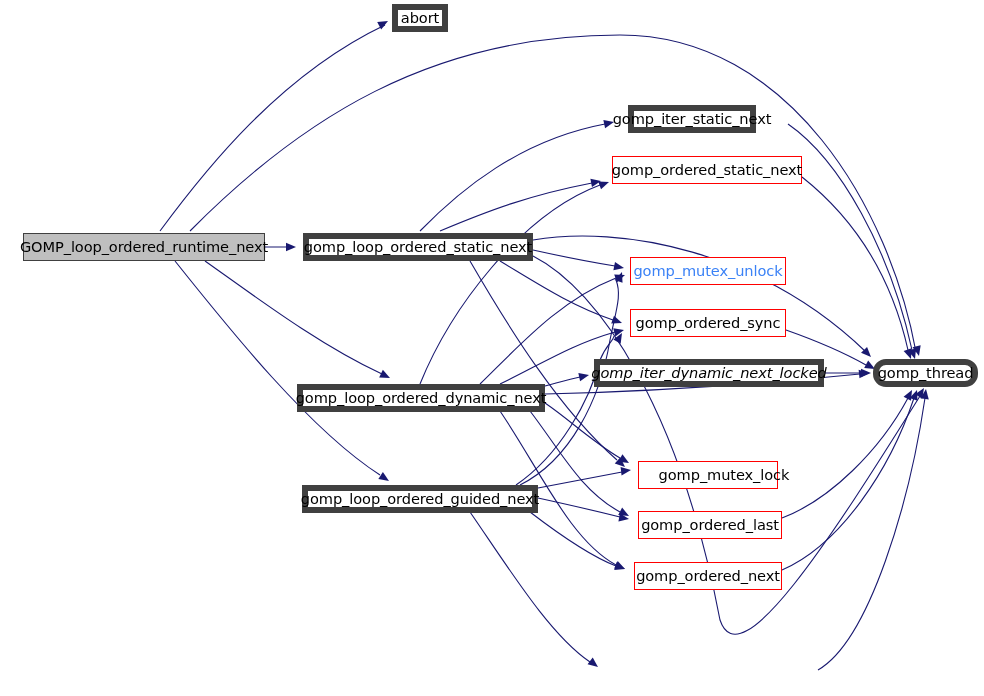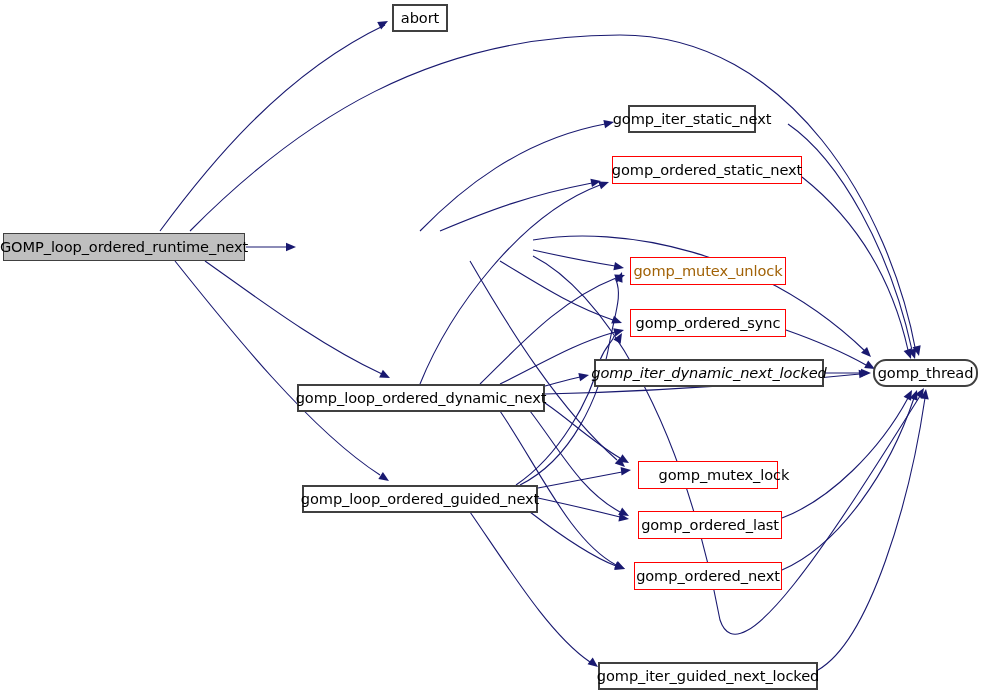--- a/index.html
+++ b/index.html
@@ -27,29 +27,30 @@
     position: absolute;
     box-sizing: border-box;
     display: flex;
     align-items: center;
     justify-content: center;
     white-space: nowrap;
     font-size: 14.6px;
     line-height: 1;
     color: #000000;
     background: #ffffff;
-    border: 2px solid #c2410c;
+    border: 6px solid #c2410c;
     height: 28px;
     z-index: 5;
     letter-spacing: -0.1px;
   }
   .node.root {
     background: #bfbfbf;
     border: 1px solid #404040;
     box-shadow: inset 0 0 0 1px #bfbfbf;
+    margin-left: 20px;
   }
   .node.red {
     border: 1px solid #ff0000;
   }
   .node .lbl {
     display: block;
     transform: translateY(-0.5px);
   }
 </style>
 </head>
@@ -123,49 +124,49 @@
       <polygon points="0,0 -10,-4.2 -10,4.2" fill="#191970" transform="translate(926,389) rotate(-82)"></polygon>
       <path d="M 533 256 C 600 290 680 410 720 620 C 740 680 830 540 920 396" fill="none" stroke="#191970" stroke-width="1.1"></path>
       <polygon points="0,0 -10,-4.2 -10,4.2" fill="#191970" transform="translate(924,388) rotate(-58)"></polygon>
     </svg>
 <div class="node root" title="GOMP_loop_ordered_runtime_next" style="left: 3px; top: 233px; width: 242px; background: rgb(191, 191, 191); border-color: rgb(64, 64, 64); color: rgb(0, 0, 0);">
       <span class="lbl">GOMP_loop_ordered_runtime_next</span>
     </div>
     <div class="node" title="abort" style="left: 392px; top: 4px; width: 56px; background: rgb(255, 255, 255); border-color: rgb(64, 64, 64); color: rgb(0, 0, 0);">
       <span class="lbl">abort</span>
     </div>
+    <div class="node" title="gomp_loop_ordered_static_next" style="left: 303px; top: 233px; width: 230px; background: rgb(255, 255, 255); border-color: rgb(64, 64, 64); color: rgb(0, 0, 0);">
+      <span class="lbl">gomp_loop_ordered_static_next</span>
+    </div>
     <div class="node" title="gomp_loop_ordered_dynamic_next" style="left: 297px; top: 384px; width: 248px; background: rgb(255, 255, 255); border-color: rgb(64, 64, 64); color: rgb(0, 0, 0);">
       <span class="lbl">gomp_loop_ordered_dynamic_next</span>
     </div>
     <div class="node" title="gomp_loop_ordered_guided_next" style="left: 302px; top: 485px; width: 236px; background: rgb(255, 255, 255); border-color: rgb(64, 64, 64); color: rgb(0, 0, 0);">
       <span class="lbl">gomp_loop_ordered_guided_next</span>
     </div>
     <div class="node" title="gomp_iter_static_next" style="left: 628px; top: 105px; width: 128px; background: rgb(255, 255, 255); border-color: rgb(64, 64, 64); color: rgb(0, 0, 0);">
       <span class="lbl">gomp_iter_static_next</span>
     </div>
     <div class="node red" title="gomp_ordered_static_next" style="left: 612px; top: 156px; width: 190px; background: rgb(255, 255, 255); border-color: rgb(255, 0, 0); color: rgb(0, 0, 0);">
       <span class="lbl">gomp_ordered_static_next</span>
     </div>
-    <div class="node red" title="gomp_mutex_unlock" style="left: 630px; top: 257px; width: 156px; background: rgb(255, 255, 255); border-color: rgb(255, 0, 0); color: #a16207;">
+    <div class="node red" title="gomp_mutex_unlock" style="left: 630px; top: 257px; width: 156px; background: rgb(255, 255, 255); border-color: rgb(255, 0, 0); color: #3b82f6;">
       <span class="lbl">gomp_mutex_unlock</span>
     </div>
     <div class="node red" title="gomp_ordered_sync" style="left: 630px; top: 309px; width: 156px; background: rgb(255, 255, 255); border-color: rgb(255, 0, 0); color: rgb(0, 0, 0);">
       <span class="lbl">gomp_ordered_sync</span>
     </div>
     <div class="node" title="gomp_iter_dynamic_next_locked" style="left: 594px; top: 359px; width: 230px; background: rgb(255, 255, 255); border-color: rgb(64, 64, 64); color: rgb(0, 0, 0); font-style: italic;">
       <span class="lbl">gomp_iter_dynamic_next_locked</span>
     </div>
     <div class="node" title="gomp_thread" style="left: 873px; top: 359px; width: 105px; background: rgb(255, 255, 255); border-color: rgb(64, 64, 64); color: rgb(0, 0, 0); border-radius: 13px;">
       <span class="lbl">gomp_thread</span>
     </div>
     <div class="node red" title="gomp_mutex_lock" style="left: 638px; top: 461px; width: 140px; background: rgb(255, 255, 255); border-color: rgb(255, 0, 0); color: rgb(0, 0, 0); padding-left: 32px;">
       <span class="lbl">gomp_mutex_lock</span>
     </div>
     <div class="node red" title="gomp_ordered_last" style="left: 638px; top: 511px; width: 144px; background: rgb(255, 255, 255); border-color: rgb(255, 0, 0); color: rgb(0, 0, 0);">
       <span class="lbl">gomp_ordered_last</span>
     </div>
     <div class="node red" title="gomp_ordered_next" style="left: 634px; top: 562px; width: 148px; background: rgb(255, 255, 255); border-color: rgb(255, 0, 0); color: rgb(0, 0, 0);">
       <span class="lbl">gomp_ordered_next</span>
     </div>
-    <div class="node" title="gomp_iter_guided_next_locked" style="left: 598px; top: 662px; width: 220px; background: rgb(255, 255, 255); border-color: rgb(64, 64, 64); color: rgb(0, 0, 0);">
-      <span class="lbl">gomp_iter_guided_next_locked</span>
-    </div>
   </div>
 
 </body></html>

